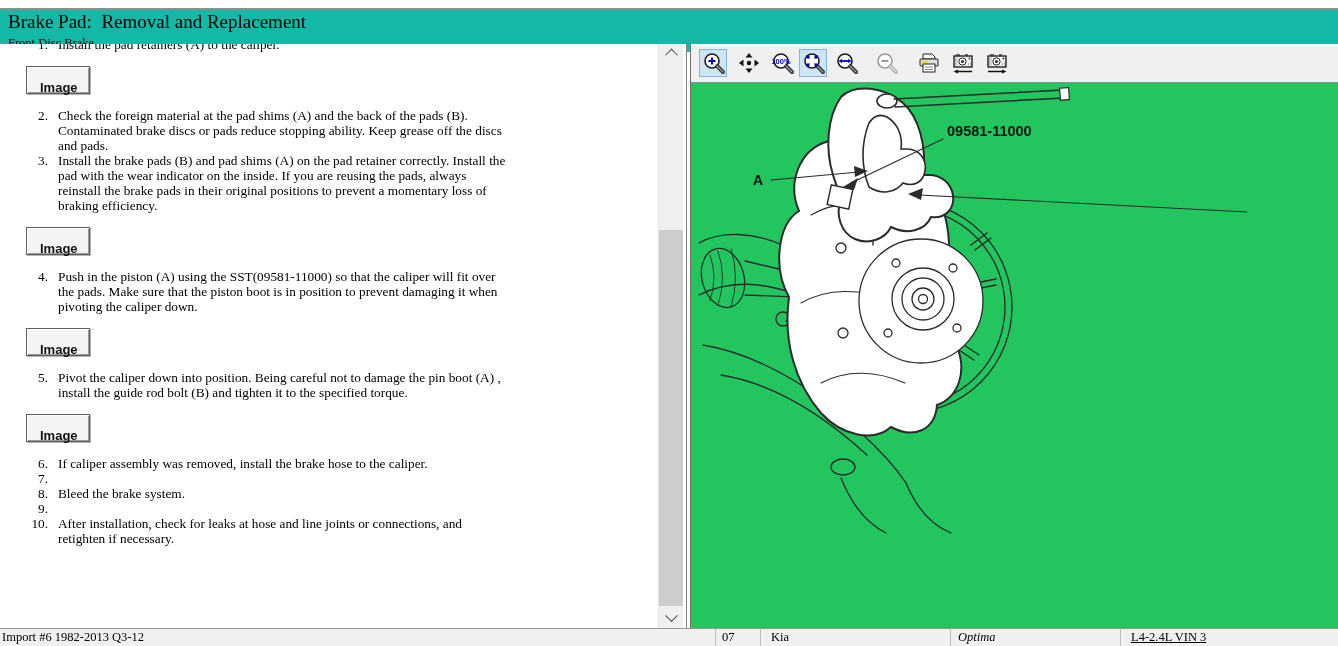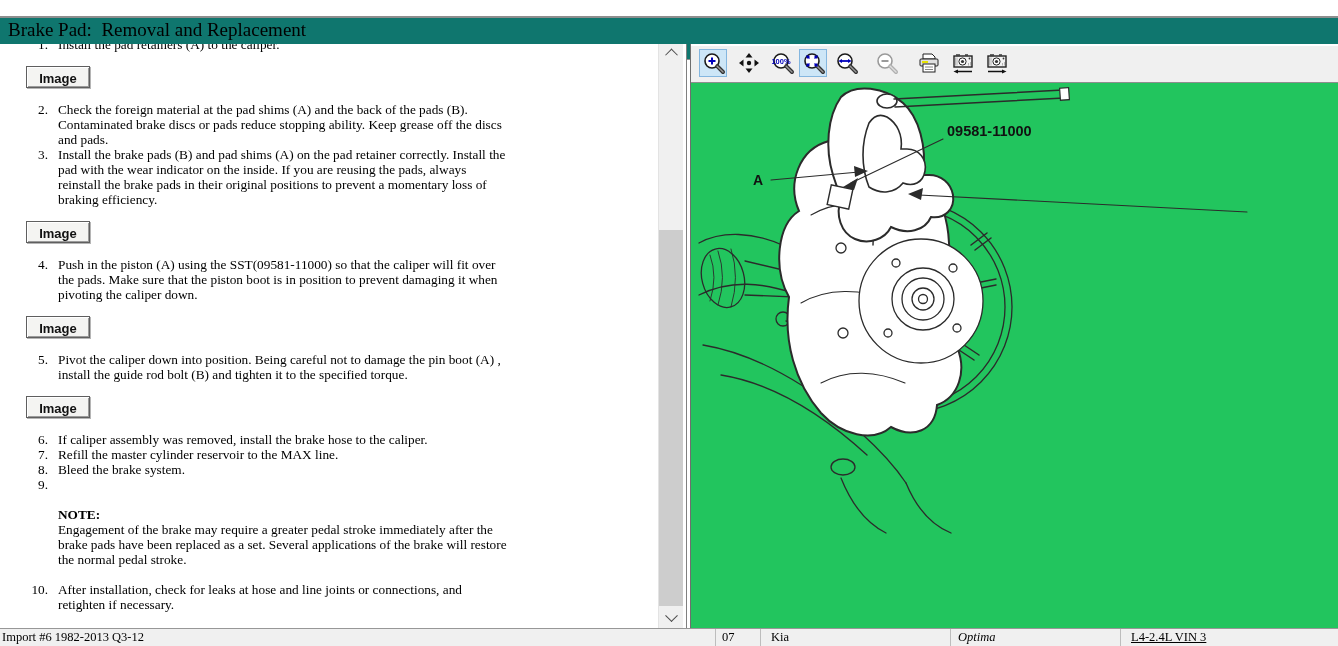--- a/index.html
+++ b/index.html
@@ -1,20 +1,20 @@
 <!DOCTYPE html>
 <html><head>
 <meta charset="utf-8">
 <style>
   html,body{margin:0;padding:0}
   body{width:1338px;height:646px;position:relative;background:#fff;overflow:hidden;
        font-family:"Liberation Serif",serif;color:#000}
 
   
-  .header{position:absolute;top:16px;left:0;width:100%;height:44px;background:#0f766e;
+  .header{position:absolute;top:8px;left:0;width:100%;height:44px;background:#14b8a6;
           border-top:2px solid #8e8e8e;border-bottom:1px solid #8e8e8e;box-sizing:border-box;
           box-shadow:0 1px 0 #fff}
   .title{position:absolute;left:8px;top:1px;font-size:19px;white-space:pre}
   .subtitle{position:absolute;left:8px;top:26px;font-size:12.5px}
 
   
   .main{position:absolute;top:44px;left:0;right:0;bottom:17px}
   .left-panel{position:absolute;left:0;top:0;width:687px;height:100%;background:#fff;
               overflow:hidden;border-right:1px solid #808080;box-sizing:border-box}
   .right-panel{position:absolute;left:690px;right:0;top:0;height:100%;background:#fff;
@@ -22,21 +22,21 @@
 
   
   .doc{position:absolute;left:0;top:1px;width:652px}
   .step{display:flex;font-size:13.3px;line-height:15px}
   .step.clipped{margin-top:-8px}
   .step-num{width:48px;text-align:right;flex:none}
   .step-text{margin-left:10px;width:452px}
   .img-btn{display:block;margin:14px 0 14px 26px;width:64px;height:22px;
            background:#f4f4f2;border:1px solid #5f5f5f;
            box-shadow:inset 1px 1px 0 #fff,inset -1px -1px 0 #9b9b9b,1px 1px 0 #b5b5b5;
-           font:bold 13px "Liberation Sans",sans-serif;color:#111;text-align:center;padding:4px;cursor:default}
+           font:bold 13px "Liberation Sans",sans-serif;color:#111;text-align:center;padding:13px;cursor:default}
   .note{margin:15px 0 15px 58px;width:452px;font-size:13.3px;line-height:15px}
   .note-label{font-weight:bold}
 
   
   .scrollbar{position:absolute;top:0;right:3px;width:24px;height:100%;background:#f0f0f0;
              border-left:1px solid #e3e3e3}
   .sb-btn{position:absolute;left:0;width:100%;height:18px;display:flex;align-items:center;justify-content:center}
   .sb-btn.down{height:22px;bottom:0}
   .sb-btn.up{top:0}
   .chev{width:8px;height:8px;border-left:1.6px solid #4d4d4d;border-top:1.6px solid #4d4d4d}
@@ -94,32 +94,27 @@
           <div class="step-num">5.</div>
           <div class="step-text">Pivot the caliper down into position. Being careful not to damage the pin boot (A) , install the guide rod bolt (B) and tighten it to the specified torque.</div>
         </div>
         <button class="img-btn">Image</button>
         <div class="step">
           <div class="step-num">6.</div>
           <div class="step-text">If caliper assembly was removed, install the brake hose to the caliper.</div>
         </div>
         <div class="step">
           <div class="step-num">7.</div>
-          <div class="step-text">Refill the master cylinder reservoir to the MAX line.</div>
         </div>
         <div class="step">
           <div class="step-num">8.</div>
           <div class="step-text">Bleed the brake system.</div>
         </div>
         <div class="step">
           <div class="step-num">9.</div>
-        </div>
-        <div class="note">
-          <div class="note-label">NOTE:</div>
-          <div>Engagement of the brake may require a greater pedal stroke immediately after the brake pads have been replaced as a set. Several applications of the brake will restore the normal pedal stroke.</div>
         </div>
         <div class="step">
           <div class="step-num">10.</div>
           <div class="step-text">After installation, check for leaks at hose and line joints or connections, and retighten if necessary.</div>
         </div>
       </div>
     <div class="scrollbar">
       <div class="sb-btn up">
           <span class="chev up"></span>
         </div>

